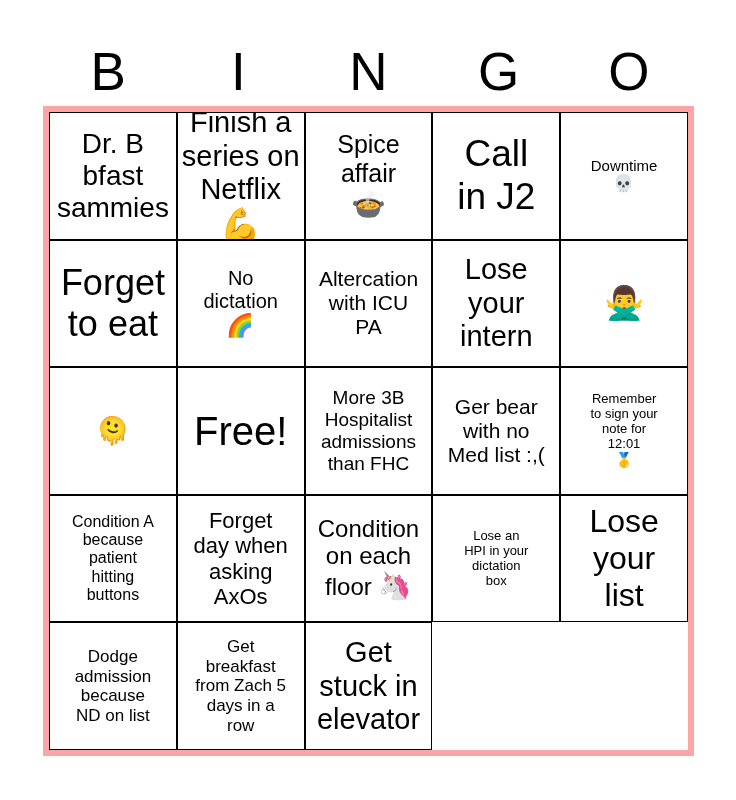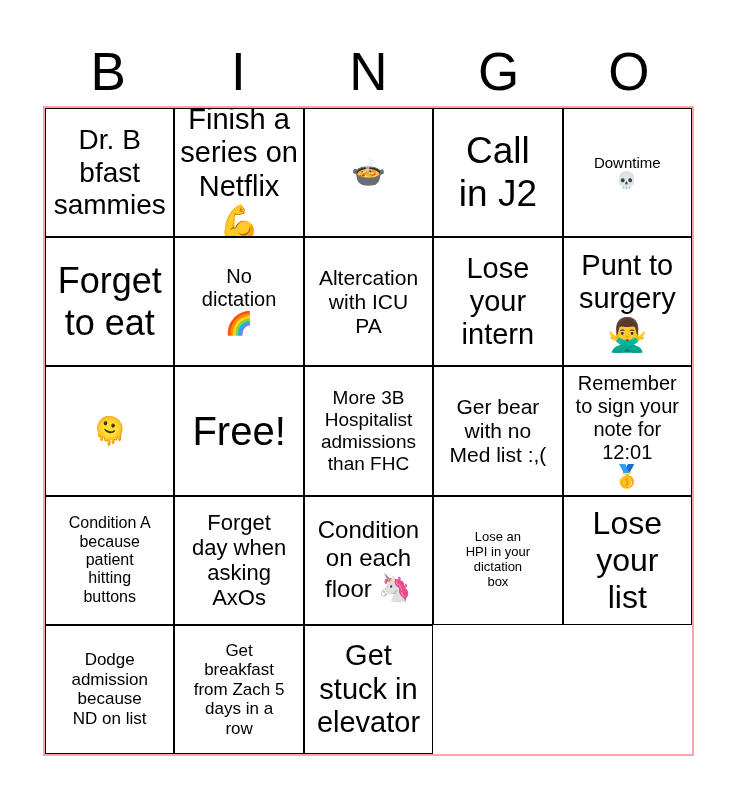--- a/index.html
+++ b/index.html
@@ -10,21 +10,21 @@
   .title{
     position:absolute;left:43px;top:40px;width:651px;height:60px;
     display:flex;align-items:flex-end;
   }
   .title .letter{
     flex:1;text-align:center;font-size:53px;line-height:56px;font-weight:400;
   }
   .grid{
     position:absolute;left:43px;top:106px;width:651px;height:650px;
     display:grid;grid-template-columns:repeat(5,1fr);grid-template-rows:repeat(5,1fr);
-    border:2px solid #fca5a5;background:#ffffff;box-sizing:border-box;
+    border:6px solid #fca5a5;background:#ffffff;box-sizing:border-box;
   }
   .cell{
     border:1px solid #000000;box-sizing:border-box;
     display:flex;align-items:center;justify-content:center;
     text-align:center;line-height:1.15;padding:2px;overflow:hidden;
   }
   .inner{width:100%;}
   .t{white-space:pre-line;}
   .e{font-size:1.12em;line-height:1.2;}
   .blk{display:block;}
@@ -55,20 +55,22 @@
     <div class="cell" style="font-size:29px">
       <div class="inner">
         <span class="t">Finish a
 series on
 Netflix</span>
         <span class="e blk">💪</span>
       </div>
     </div>
     <div class="cell" style="font-size:25px">
       <div class="inner">
+        <span class="t">Spice
+affair</span>
         <span class="e blk">🍲</span>
       </div>
     </div>
     <div class="cell" style="font-size:37px">
       <div class="inner">
         <span class="t">Call
 in J2</span>
       </div>
     </div>
 
@@ -101,22 +103,20 @@
     <div class="cell" style="font-size:29px">
       <div class="inner">
         <span class="t">Lose
 your
 intern</span>
       </div>
     </div>
 
     <div class="cell" style="font-size:29px">
       <div class="inner">
-        <span class="t">Punt to
-surgery</span>
         <span class="e blk">🙅‍♂️</span>
       </div>
     </div>
     <div class="cell" style="font-size:24px">
       <div class="inner">
         <span class="e blk">🫠</span>
       </div>
     </div>
     <div class="cell" style="font-size:40px">
       <div class="inner">
@@ -132,21 +132,21 @@
       </div>
     </div>
     <div class="cell" style="font-size:21px">
       <div class="inner">
         <span class="t">Ger bear
 with no
 Med list :,(</span>
       </div>
     </div>
 
-    <div class="cell" style="font-size:20px">
+    <div class="cell" style="font-size:13px">
       <div class="inner">
         <span class="t">Remember
 to sign your
 note for
 12:01</span>
         <span class="e blk">🥇</span>
       </div>
     </div>
     <div class="cell" style="font-size:16px">
       <div class="inner">

